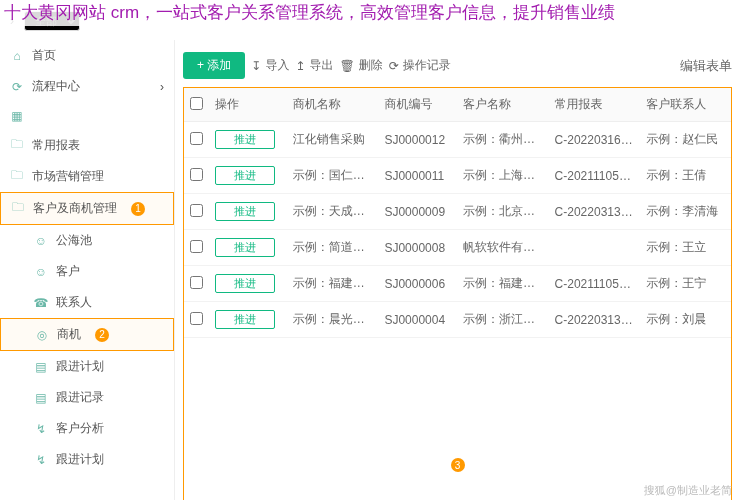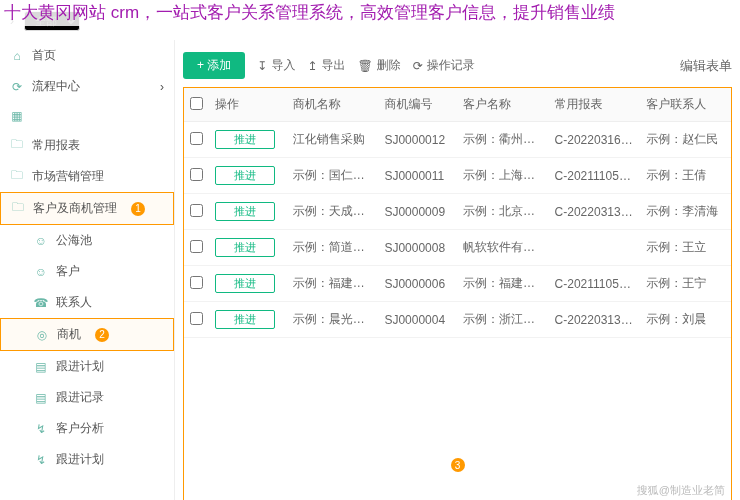--- a/index.html
+++ b/index.html
@@ -9,33 +9,33 @@
 .top-bar .crumb{display:flex;align-items:center;gap:4px}
 .top-bar select{border:1px solid #ddd;border-radius:3px;padding:2px 6px;font-size:11px;color:#666;background:#000000}
 .sidebar{position:absolute;top:40px;left:0;width:175px;bottom:0;background:#fff;border-right:1px solid #eee;overflow-y:auto;font-size:12px}
 .nav-item{display:flex;align-items:center;padding:7px 10px;color:#555;cursor:pointer;gap:8px}
 .nav-item.child{padding-left:34px}
 .nav-item.active{border:1px solid #f90;background:#fffbf5}
 .nav-item .ico{width:14px;height:14px;display:flex;align-items:center;justify-content:center;color:#6bb8a8;font-size:12px}
 .nav-item.folder .ico{color:#6bb8a8}
 .badge-num{width:14px;height:14px;border-radius:50%;background:#f90;color:#fff;font-size:10px;display:inline-flex;align-items:center;justify-content:center;margin-left:6px}
 .main{position:absolute;top:40px;left:175px;right:0;bottom:0;padding:8px;overflow:hidden}
-.toolbar{display:flex;align-items:center;gap:12px;padding:4px 0 8px;font-size:12px;color:#666;justify-content:flex-start}
+.toolbar{display:flex;align-items:center;gap:6px;padding:4px 0 8px;font-size:12px;color:#666;justify-content:flex-start}
 .btn-add{background:#10b981;color:#fff;border:none;padding:5px 14px;border-radius:3px;font-size:12px;cursor:pointer}
 .toolbar .tlink{display:flex;align-items:center;gap:4px;cursor:pointer}
 .toolbar .spacer{flex:1}
 .edit-form{color:#666;font-size:13px;cursor:pointer}
 .table-wrap{border:1px solid #f90;overflow:auto;height:492px}
 table{width:100%;border-collapse:collapse;font-size:12px}
 th{background:#fafafa;text-align:left;padding:8px 6px;color:#666;font-weight:normal;border-bottom:1px solid #eee;white-space:nowrap}
 td{padding:8px 6px;border-bottom:1px solid #f2f2f2;color:#666;white-space:nowrap;overflow:hidden;text-overflow:ellipsis;max-width:85px}
 td.cb,th.cb{width:24px;text-align:center}
 .chip{display:inline-block;border:1px solid #10b981;color:#10b981;padding:1px 18px;border-radius:2px;font-size:11px;cursor:pointer}
 .center-badge{position:absolute;bottom:28px;left:calc(175px + (565px/2) - 7px);width:14px;height:14px;border-radius:50%;background:#f90;color:#fff;font-size:10px;display:flex;align-items:center;justify-content:center}
-.watermark{position:absolute;bottom:2px;right:15px;font-size:11px;color:#bbb}
+.watermark{position:absolute;bottom:2px;right:8px;font-size:11px;color:#bbb}
 input[type=checkbox]{cursor:pointer}
 </style>
 </head>
 <body>
 
 <div class="overlay-title">十大黄冈网站 crm，一站式客户关系管理系统，高效管理客户信息，提升销售业绩</div>
 
 <div class="top-bar">
   <span class="crumb">
     <span>›</span>

